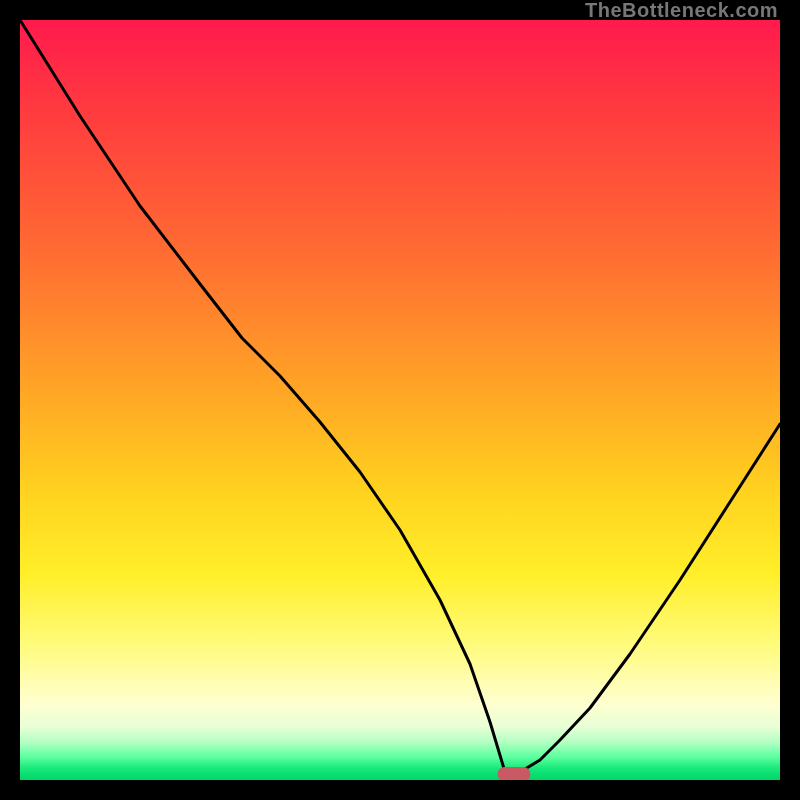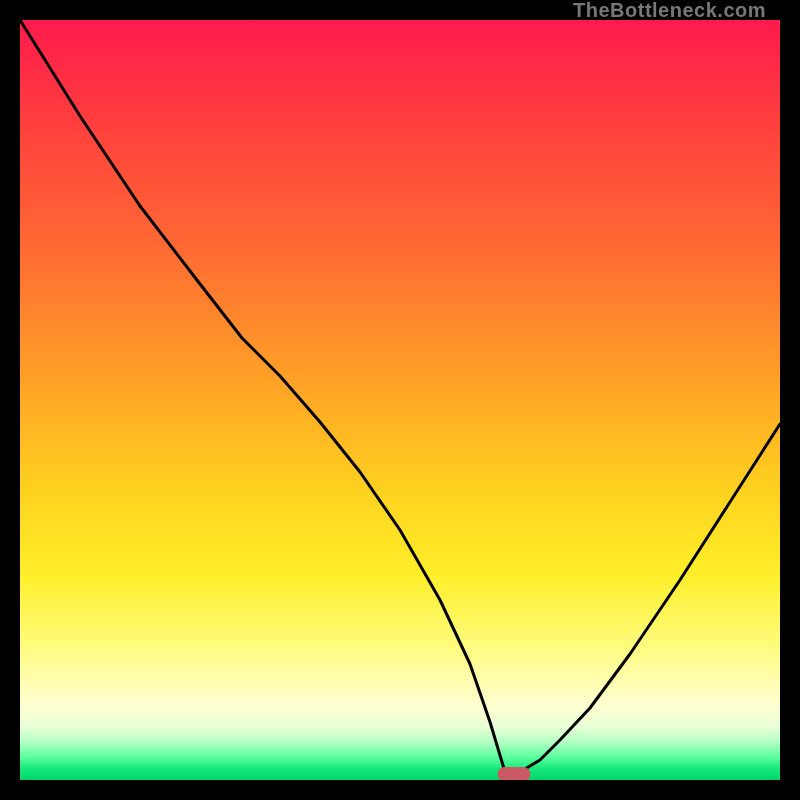--- a/index.html
+++ b/index.html
@@ -57,21 +57,21 @@
     position: absolute;
     width: 33px;
     height: 14px;
     border-radius: 8px;
     background: #c95a64; 
     transform: translate(-50%, -50%);
   }
   .watermark {
     position: absolute;
     top: 0;
-    right: 34px;
+    right: 22px;
     color: #777;
     font-size: 20px;
     font-weight: 600;
     letter-spacing: 0.5px;
     line-height: 20px;
   }
 </style>
 </head>
 <body>
 

